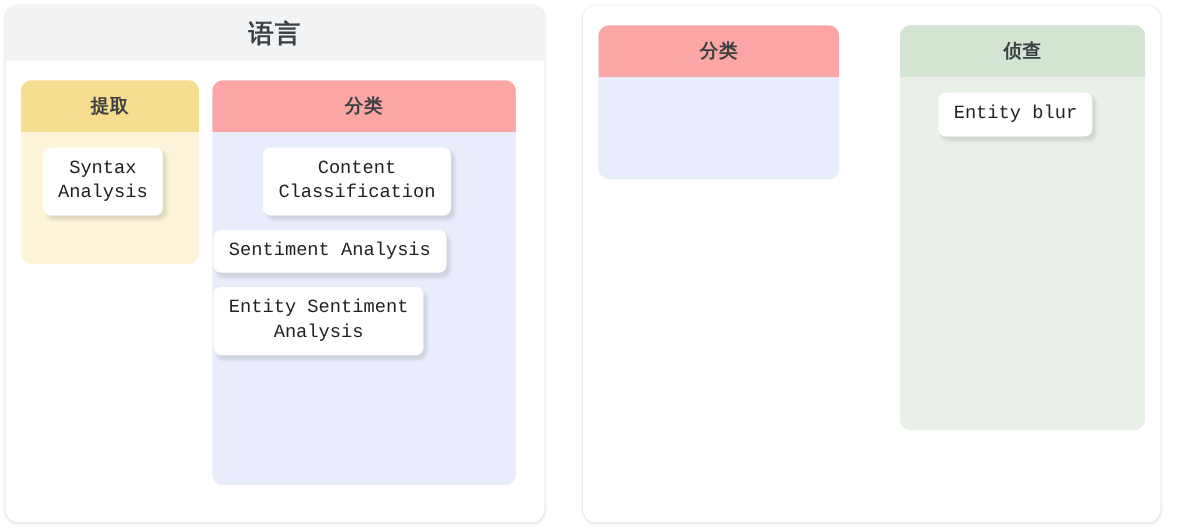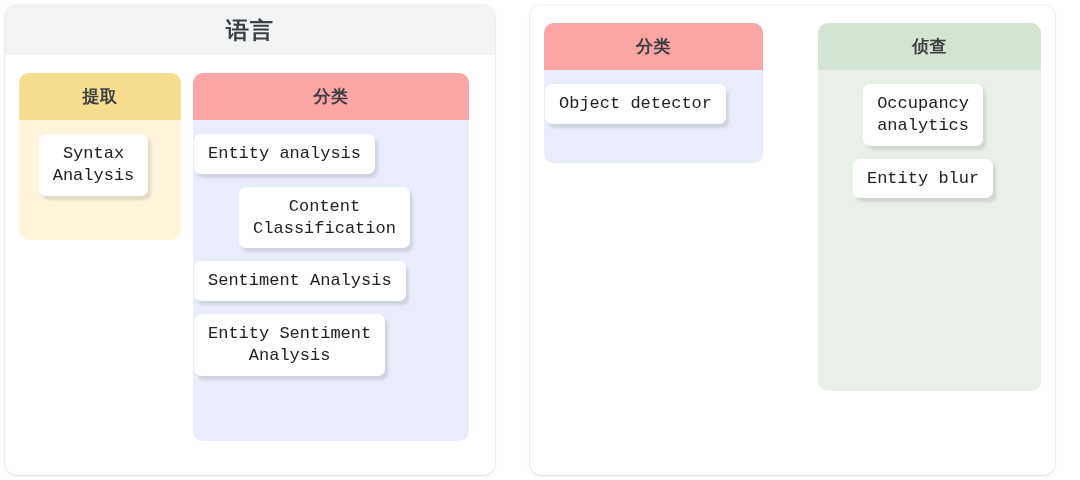--- a/index.html
+++ b/index.html
@@ -140,51 +140,45 @@
           <div class="chip center-self">Syntax
 Analysis</div>
         </div>
       </div>
 
       <div class="group blue g-lang-class">
         <div class="group-header">
           <span class="group-title">分类</span>
         </div>
         <div class="group-body">
-          <div class="chip">Entity analysis</div>
           <div class="chip center-self">Content
 Classification</div>
           <div class="chip">Sentiment Analysis</div>
           <div class="chip">Entity Sentiment
 Analysis</div>
         </div>
       </div>
 
     </div>
   </section>
 
   <section class="domain-card vision">
     <div class="domain-body">
 
       <div class="group blue g-vis-class">
         <div class="group-header">
           <span class="group-title">分类</span>
         </div>
-        <div class="group-body">
-          <div class="chip">Object detector</div>
-        </div>
       </div>
 
       <div class="group green g-detect">
         <div class="group-header">
           <span class="group-title">侦查</span>
         </div>
         <div class="group-body">
-          <div class="chip center-self">Occupancy
-analytics</div>
           <div class="chip center-self">Entity blur</div>
         </div>
       </div>
 
     </div>
   </section>
 
 </div>
 
 </body></html>

